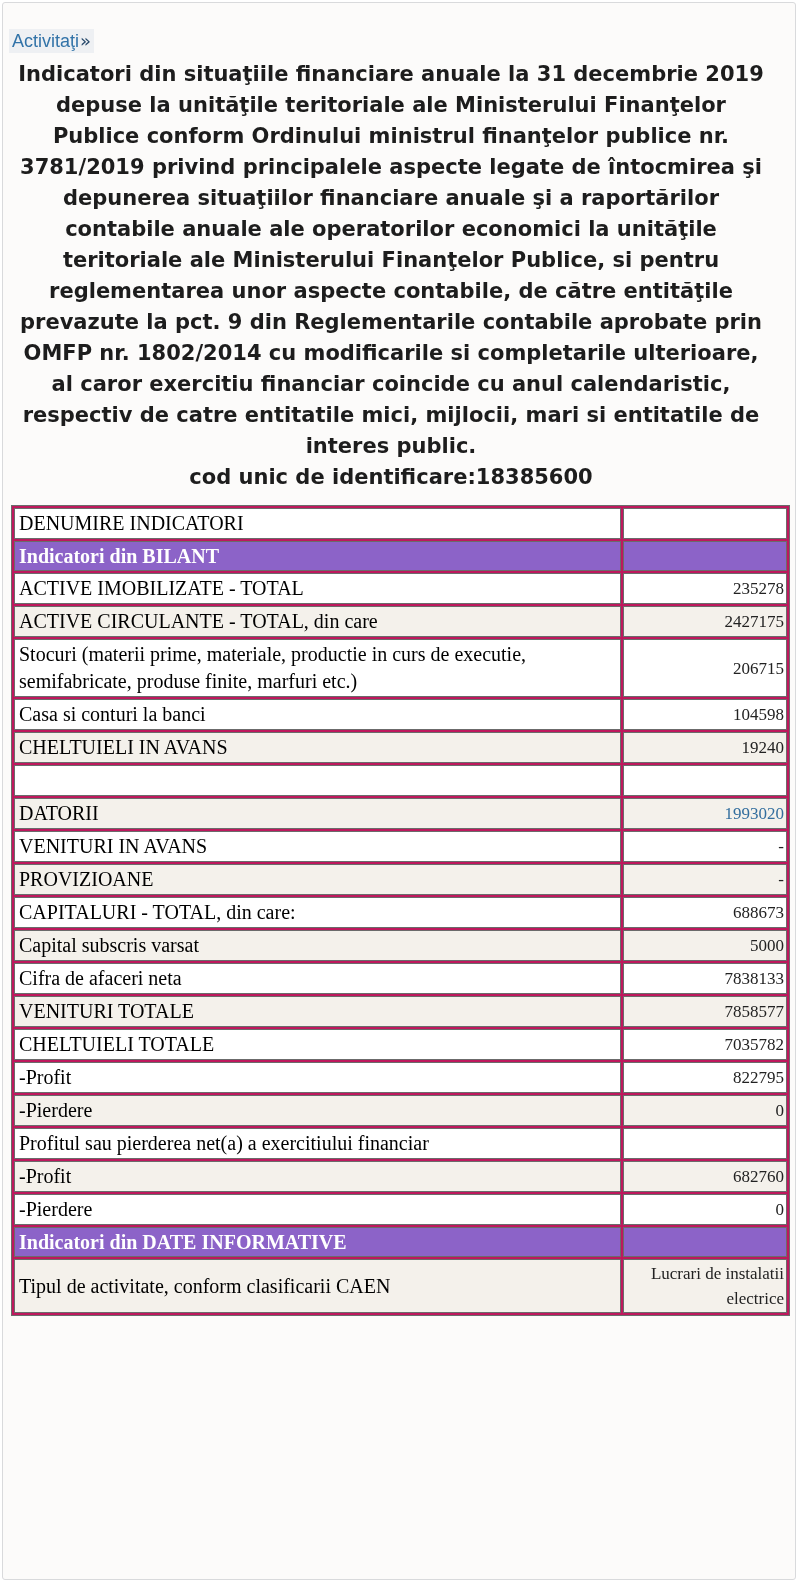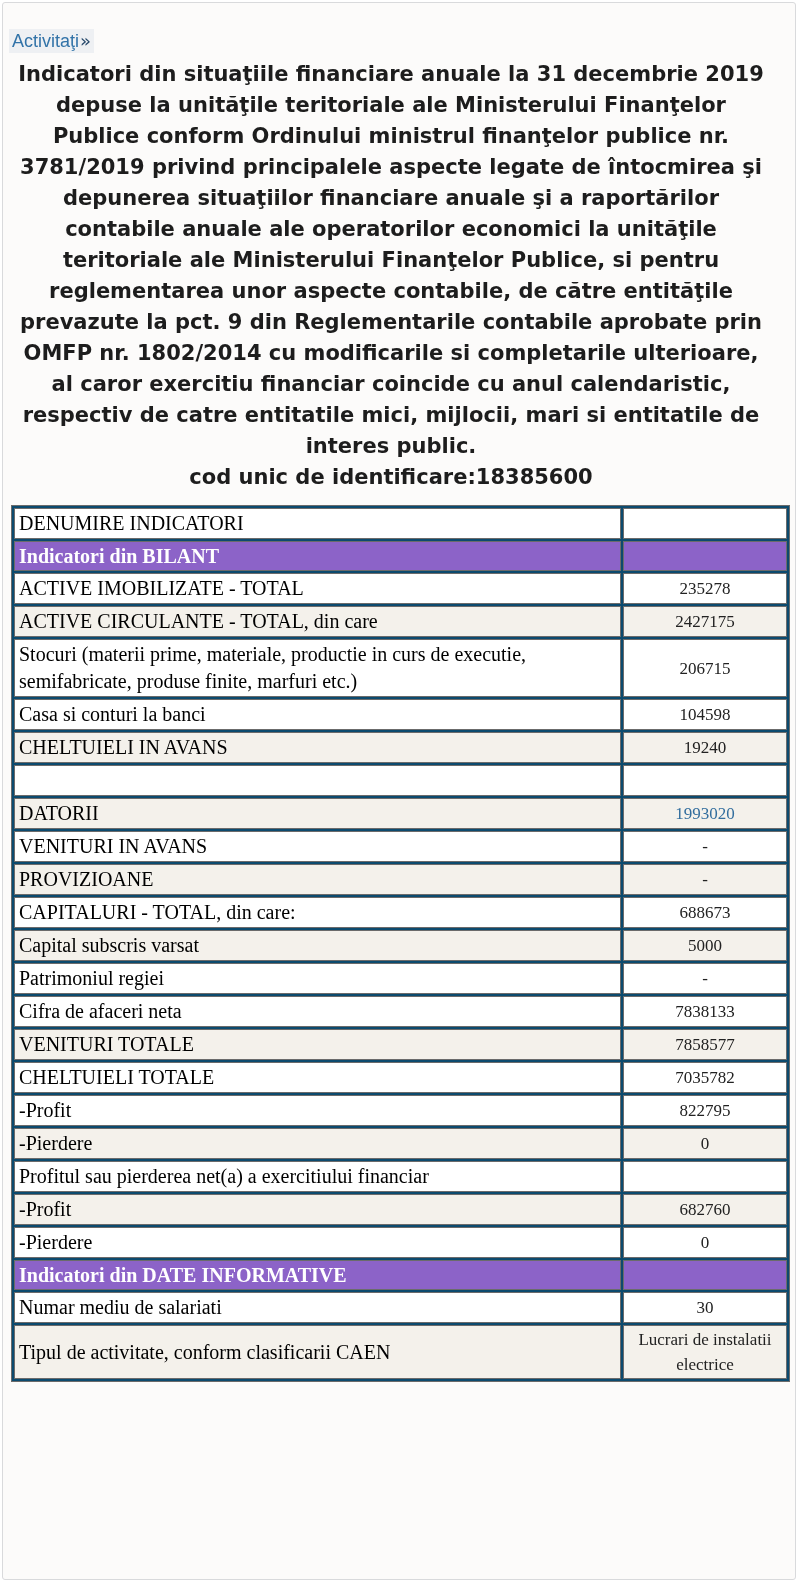--- a/index.html
+++ b/index.html
@@ -36,36 +36,36 @@
     line-height:31px;
     color:#1d1d1d;
   }
   .title-line{display:block;}
   table.indicators{
     margin:8px 17px 8px 8px;
     width:779px;
     border-collapse:separate;
     border-spacing:2px;
     border:1px solid #6b6b6b;
-    background:#0c4a6e;
+    background:#be185d;
     table-layout:fixed;
   }
   td{
     border:1px solid #6b6b6b;
     padding:1px 4px;
     font-size:20px;
     line-height:27px;
     color:#000;
     vertical-align:middle;
     overflow:hidden;
   }
   td.label{width:auto;}
   td.value{
     width:158px;
-    text-align:center;
+    text-align:right;
     font-size:17px;
     line-height:25px;
     color:#222;
     padding:1px 2px;
   }
   tr.stripe-w td{background:#ffffff;}
   tr.stripe-b td{background:var(--stripe-beige,#f4f1eb);}
   tr.section td{
     background:var(--accent-purple,#8c63c8);
     color:#ffffff;
@@ -135,24 +135,20 @@
         </tr>
         <tr class="stripe-w">
           <td class="label">CAPITALURI - TOTAL, din care:</td>
           <td class="value">688673</td>
         </tr>
         <tr class="stripe-b">
           <td class="label">Capital subscris varsat</td>
           <td class="value">5000</td>
         </tr>
         <tr class="stripe-w">
-          <td class="label">Patrimoniul regiei</td>
-          <td class="value">-</td>
-        </tr>
-        <tr class="stripe-w">
           <td class="label">Cifra de afaceri neta</td>
           <td class="value">7838133</td>
         </tr>
         <tr class="stripe-b">
           <td class="label">VENITURI TOTALE</td>
           <td class="value">7858577</td>
         </tr>
         <tr class="stripe-w">
           <td class="label">CHELTUIELI TOTALE</td>
           <td class="value">7035782</td>
@@ -174,24 +170,20 @@
           <td class="value">682760</td>
         </tr>
         <tr class="stripe-w">
           <td class="label">-Pierdere</td>
           <td class="value">0</td>
         </tr>
         <tr class="section">
           <td class="label">Indicatori din DATE INFORMATIVE</td>
           <td class="value">&nbsp;</td>
         </tr>
-        <tr class="stripe-w">
-          <td class="label">Numar mediu de salariati</td>
-          <td class="value">30</td>
-        </tr>
         <tr class="stripe-b">
           <td class="label">Tipul de activitate, conform clasificarii CAEN</td>
           <td class="value">Lucrari de instalatii electrice</td>
         </tr>
       </tbody>
   </table>
 
 </div>
 
 </body></html>

